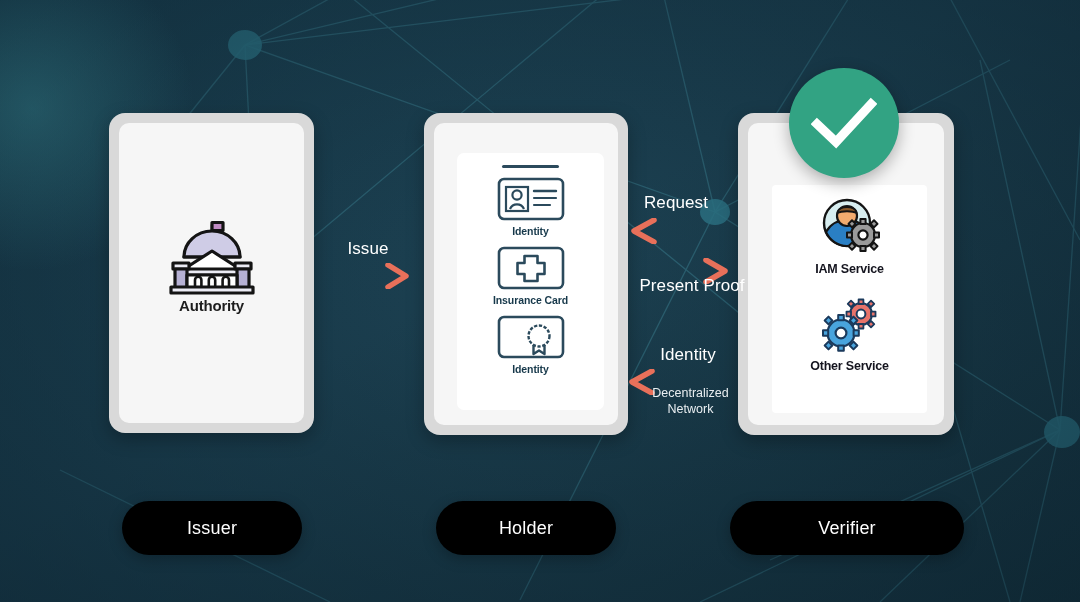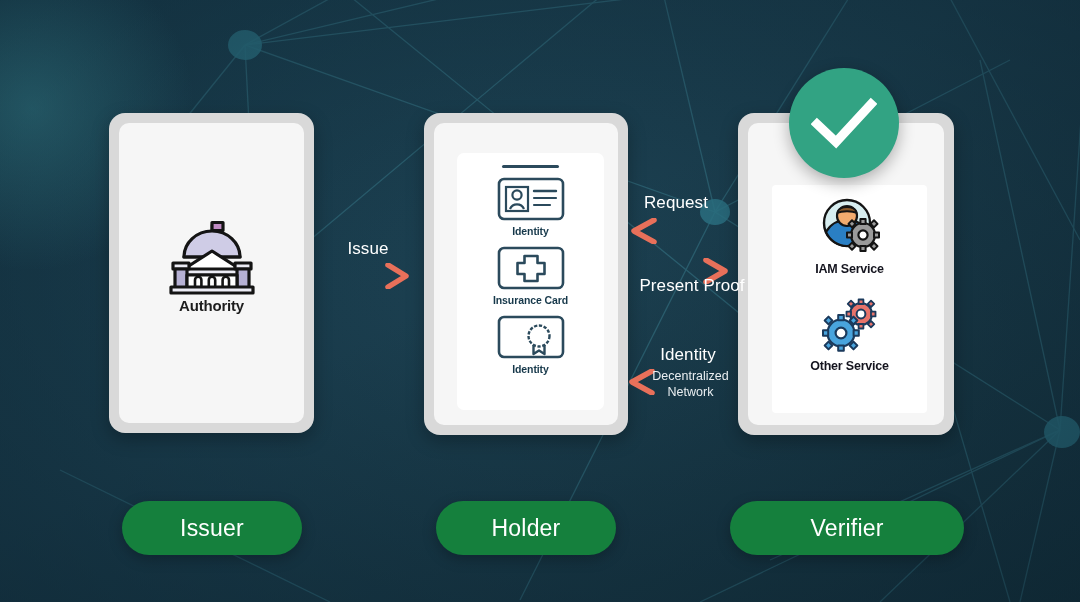--- a/index.html
+++ b/index.html
@@ -158,33 +158,33 @@
   #label-issue       { left: 326px; top: 239px; width: 84px; }
 
   #flow-request      { left: 630px; top: 218px; }
   #label-request     { left: 628px; top: 193px; width: 96px; }
 
   #flow-present      { left: 633px; top: 258px; }
   #label-present     { left: 628px; top: 276px; width: 128px; }
 
   #flow-verifies     { left: 628px; top: 369px; }
   #label-verifies    { left: 628px; top: 345px; width: 120px; }
-  #label-decentral   { left: 628px; top: 368px; width: 125px; }
+  #label-decentral   { left: 628px; top: 385px; width: 125px; }
 
   
   .pill {
     position: absolute;
     height: 54px;
     border-radius: 27px;
-    background: #15803d;
+    background: #000000;
     color: #ffffff;
     display: flex;
     align-items: center;
     justify-content: center;
-    font-size: 23px;
+    font-size: 18px;
     letter-spacing: 0.2px;
     box-shadow: 0 4px 14px rgba(0,0,0,0.25);
   }
   #pill-issuer   { left: 122px; top: 501px; width: 180px; }
   #pill-holder   { left: 436px; top: 501px; width: 180px; }
   #pill-verifier { left: 730px; top: 501px; width: 234px; }
 </style>
 </head>
 <body>
 

